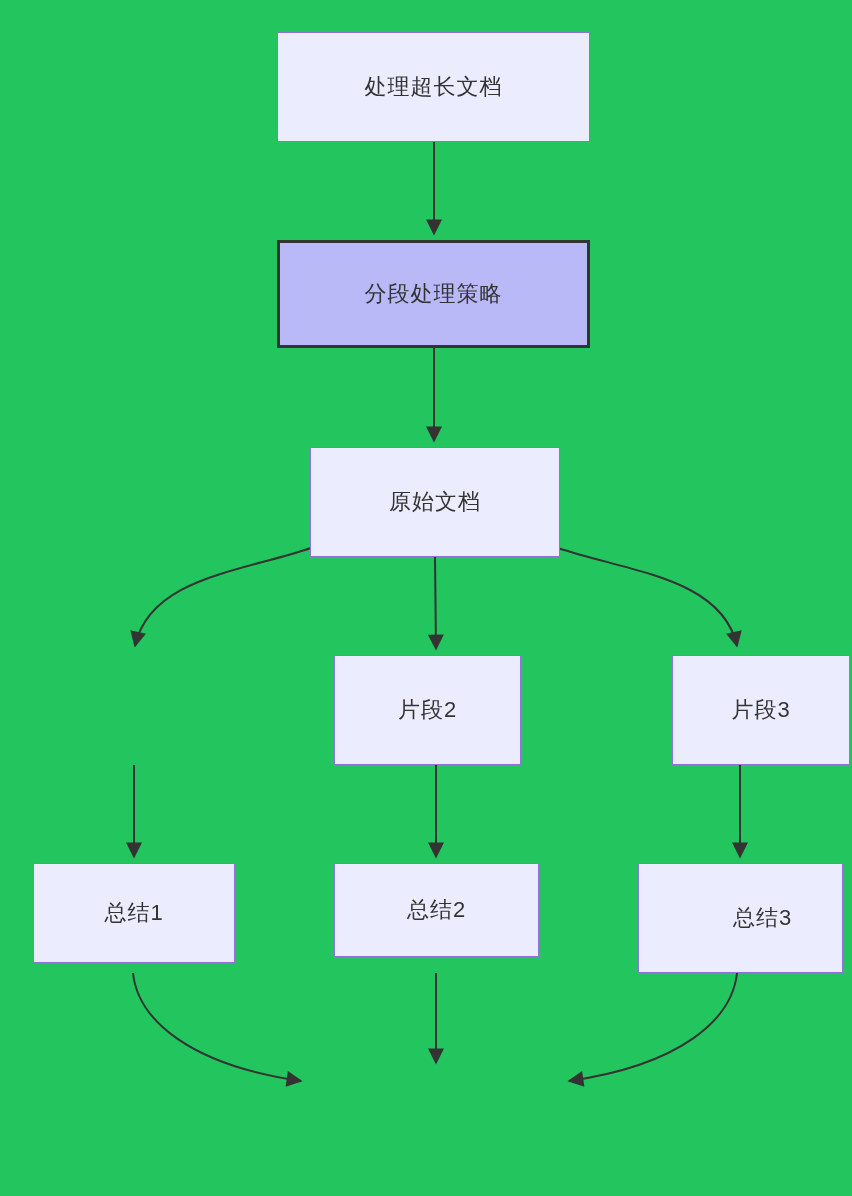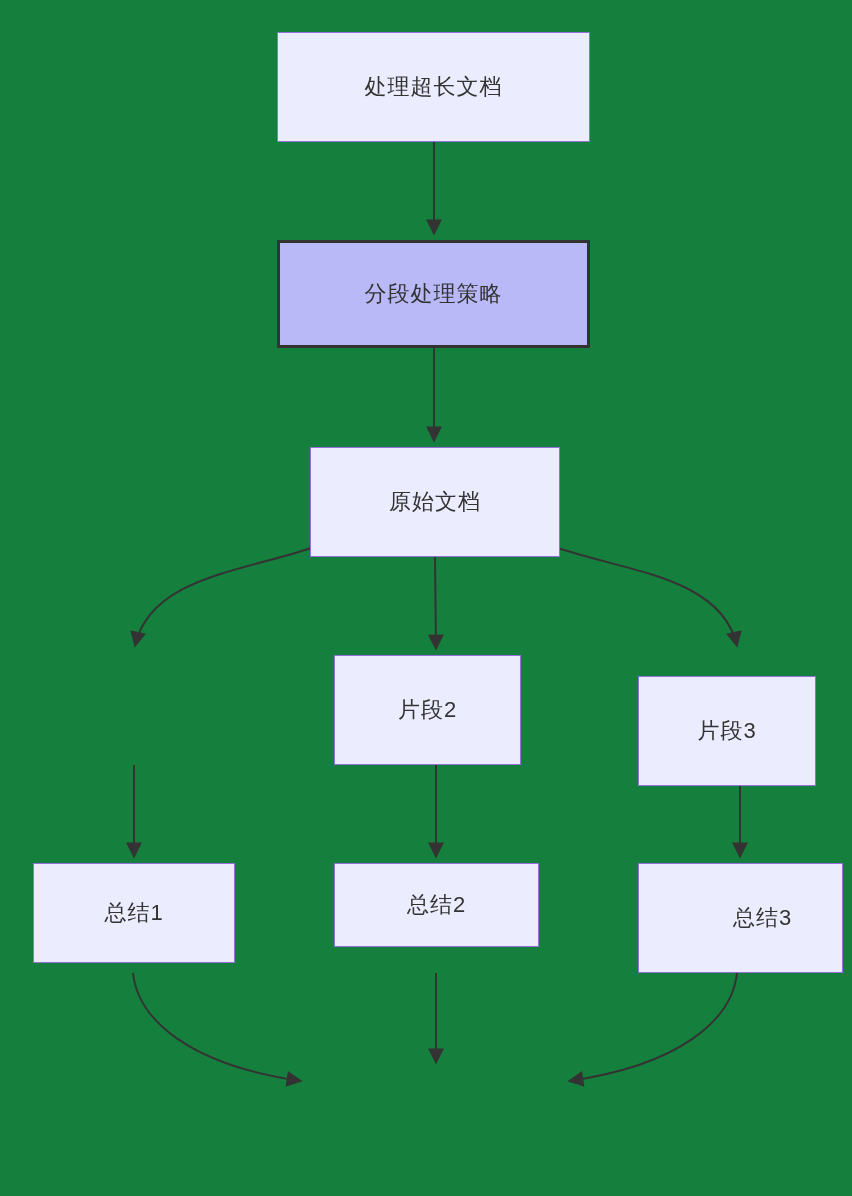--- a/index.html
+++ b/index.html
@@ -5,21 +5,21 @@
   html, body {
     margin: 0;
     padding: 0;
     background: #ffffff;
     font-family: "Liberation Sans", "DejaVu Sans", sans-serif;
   }
   .canvas {
     position: relative;
     width: 852px;
     height: 1196px;
-    background: #15803d;
+    background: #22c55e;
     overflow: hidden;
   }
   .edges {
     position: absolute;
     left: 0;
     top: 0;
     width: 852px;
     height: 1196px;
   }
   .node {
@@ -44,23 +44,23 @@
   .node.success {
     background: #90EE90;
     border: 3.5px solid #333333;
   }
   
   #node-start    { left: 277px; top: 32px;   width: 313px; height: 110px; }
   #node-strategy { left: 277px; top: 240px;  width: 313px; height: 108px; }
   #node-doc      { left: 310px; top: 447px;  width: 250px; height: 110px; }
   #node-seg1     { left: 33px;  top: 655px;  width: 202px; height: 110px; }
   #node-seg2     { left: 334px; top: 655px;  width: 187px; height: 110px; }
-  #node-seg3     { left: 638px; top: 655px;  width: 178px; height: 110px; margin-top: 21px; }
+  #node-seg3     { left: 672px; top: 655px;  width: 178px; height: 110px; }
   #node-sum1     { left: 33px;  top: 863px;  width: 202px; height: 100px; }
-  #node-sum2     { left: 334px; top: 863px;  width: 205px; height: 84px; }
+  #node-sum2     { left: 334px; top: 863px;  width: 205px; height: 94px; }
   #node-sum3     { left: 638px; top: 863px;  width: 205px; height: 110px; padding-left: 44px; }
   #node-final    { left: 310px; top: 1070px; width: 250px; height: 110px; }
 </style>
 </head>
 <body>
 
 <div class="canvas">
 
   <svg class="edges" viewBox="0 0 852 1196" xmlns="http://www.w3.org/2000/svg">
     <defs>

